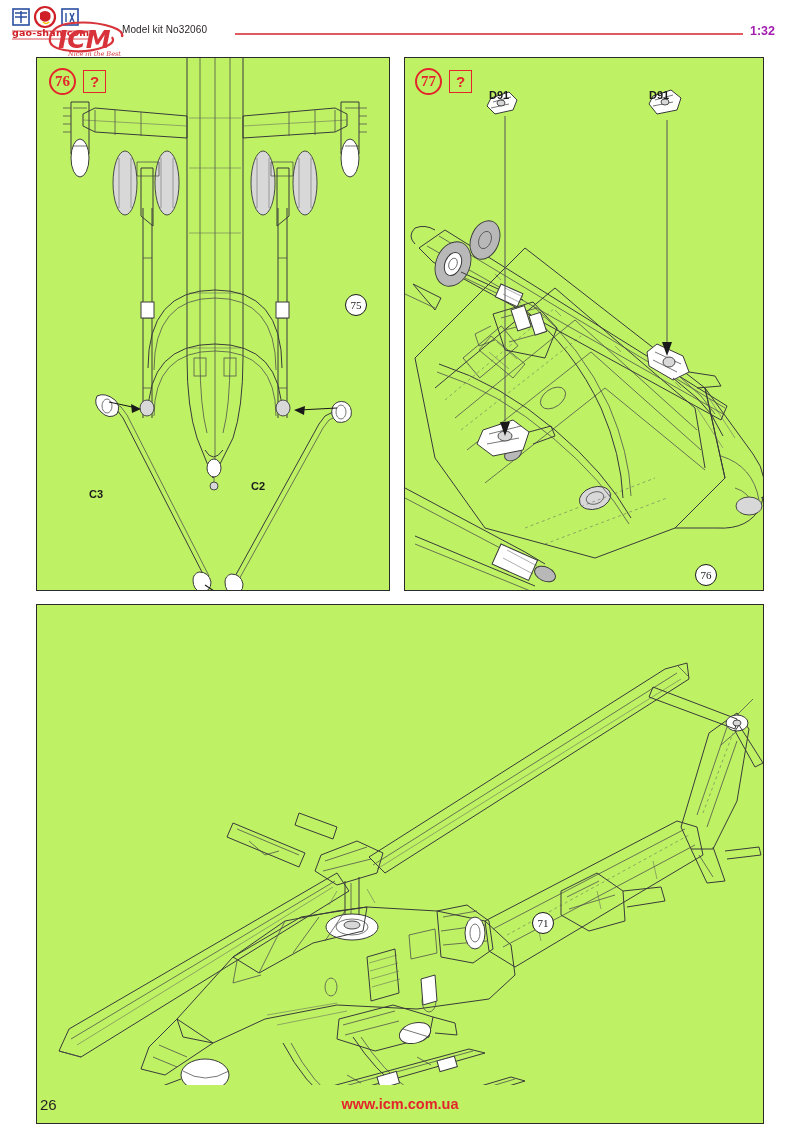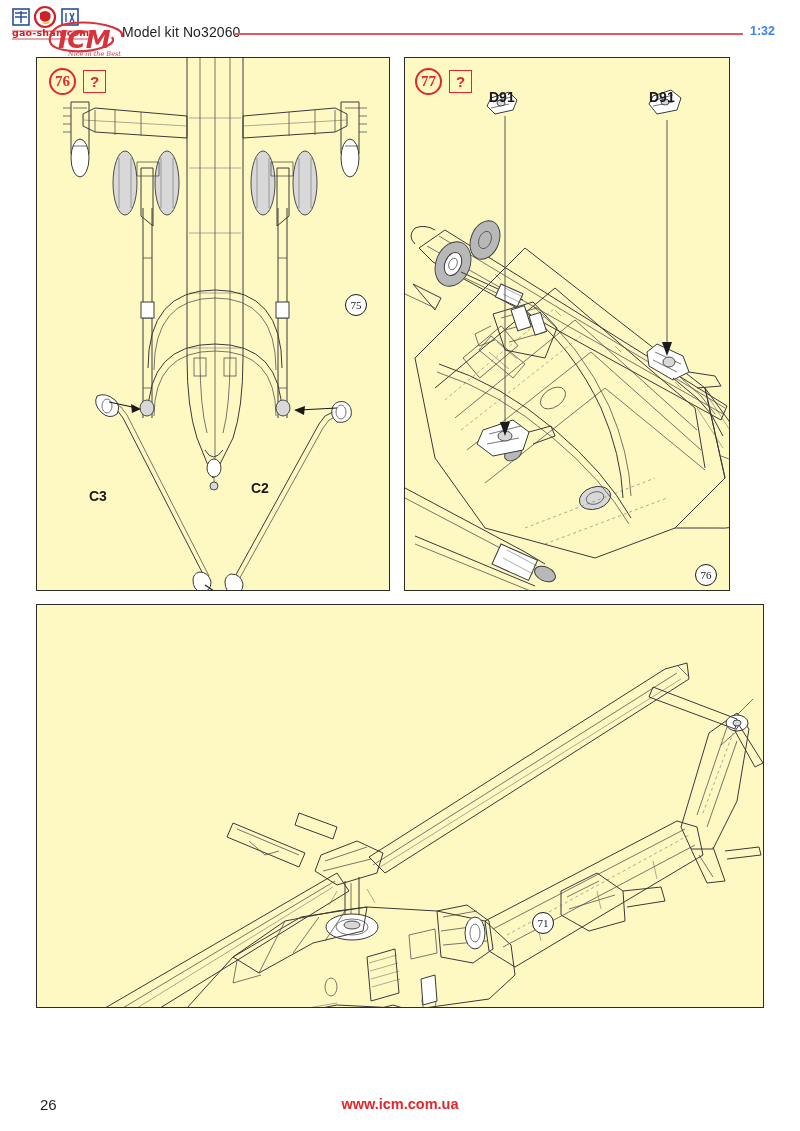--- a/index.html
+++ b/index.html
@@ -32,52 +32,52 @@
     width: 86px; height: 40px;
   }
   .icm-logo {
     position: absolute;
     left: 38px; top: 16px;
     width: 80px; height: 40px;
   }
   .kit-label {
     position: absolute;
     left: 122px; top: 24px;
-    font-size: 14px;
+    font-size: 10px;
     color: #231f20;
     letter-spacing: 0.1px;
     white-space: nowrap;
   }
   .header-rule {
     position: absolute;
     left: 235px; top: 33px;
     width: 508px; height: 1.6px;
     background: #e05a5f;
   }
   .scale-label {
     position: absolute;
     left: 750px; top: 24px;
     font-size: 12.5px;
     font-weight: bold;
-    color: #3b82f6;
+    color: #a21caf;
     white-space: nowrap;
   }
 
   
   .panel {
     position: absolute;
     border: 1.4px solid #2b2b2b;
-    background: #fef9c3;
+    background: #bef264;
     box-sizing: border-box;
     overflow: hidden;
     text-decoration: underline;
   }
   #panel-76 { left: 36px;  top: 57px;  width: 354px; height: 534px; }
-  #panel-77 { left: 404px; top: 57px;  width: 326px; height: 534px; }
-  #panel-71 { left: 36px;  top: 604px; width: 728px; height: 404px; }
+  #panel-77 { left: 404px; top: 57px;  width: 360px; height: 534px; }
+  #panel-71 { left: 36px;  top: 604px; width: 728px; height: 520px; }
 
   
   .step-badge {
     position: absolute;
     display: flex;
     align-items: center;
     gap: 7px;
   }
   .step-circle {
     width: 27px; height: 27px;
@@ -117,21 +117,21 @@
     justify-content: center;
     box-sizing: border-box;
     font-family: "Liberation Serif", serif;
     background: #fff;
     margin-top: 20px;
   }
 
   
   .part-label {
     position: absolute;
-    font-size: 14px;
+    font-size: 11px;
     font-weight: bold;
     color: #1a1a1a;
     white-space: nowrap;
   }
 
   
   .page-number {
     position: absolute;
     left: 40px; top: 1096px;
     font-size: 15px;

